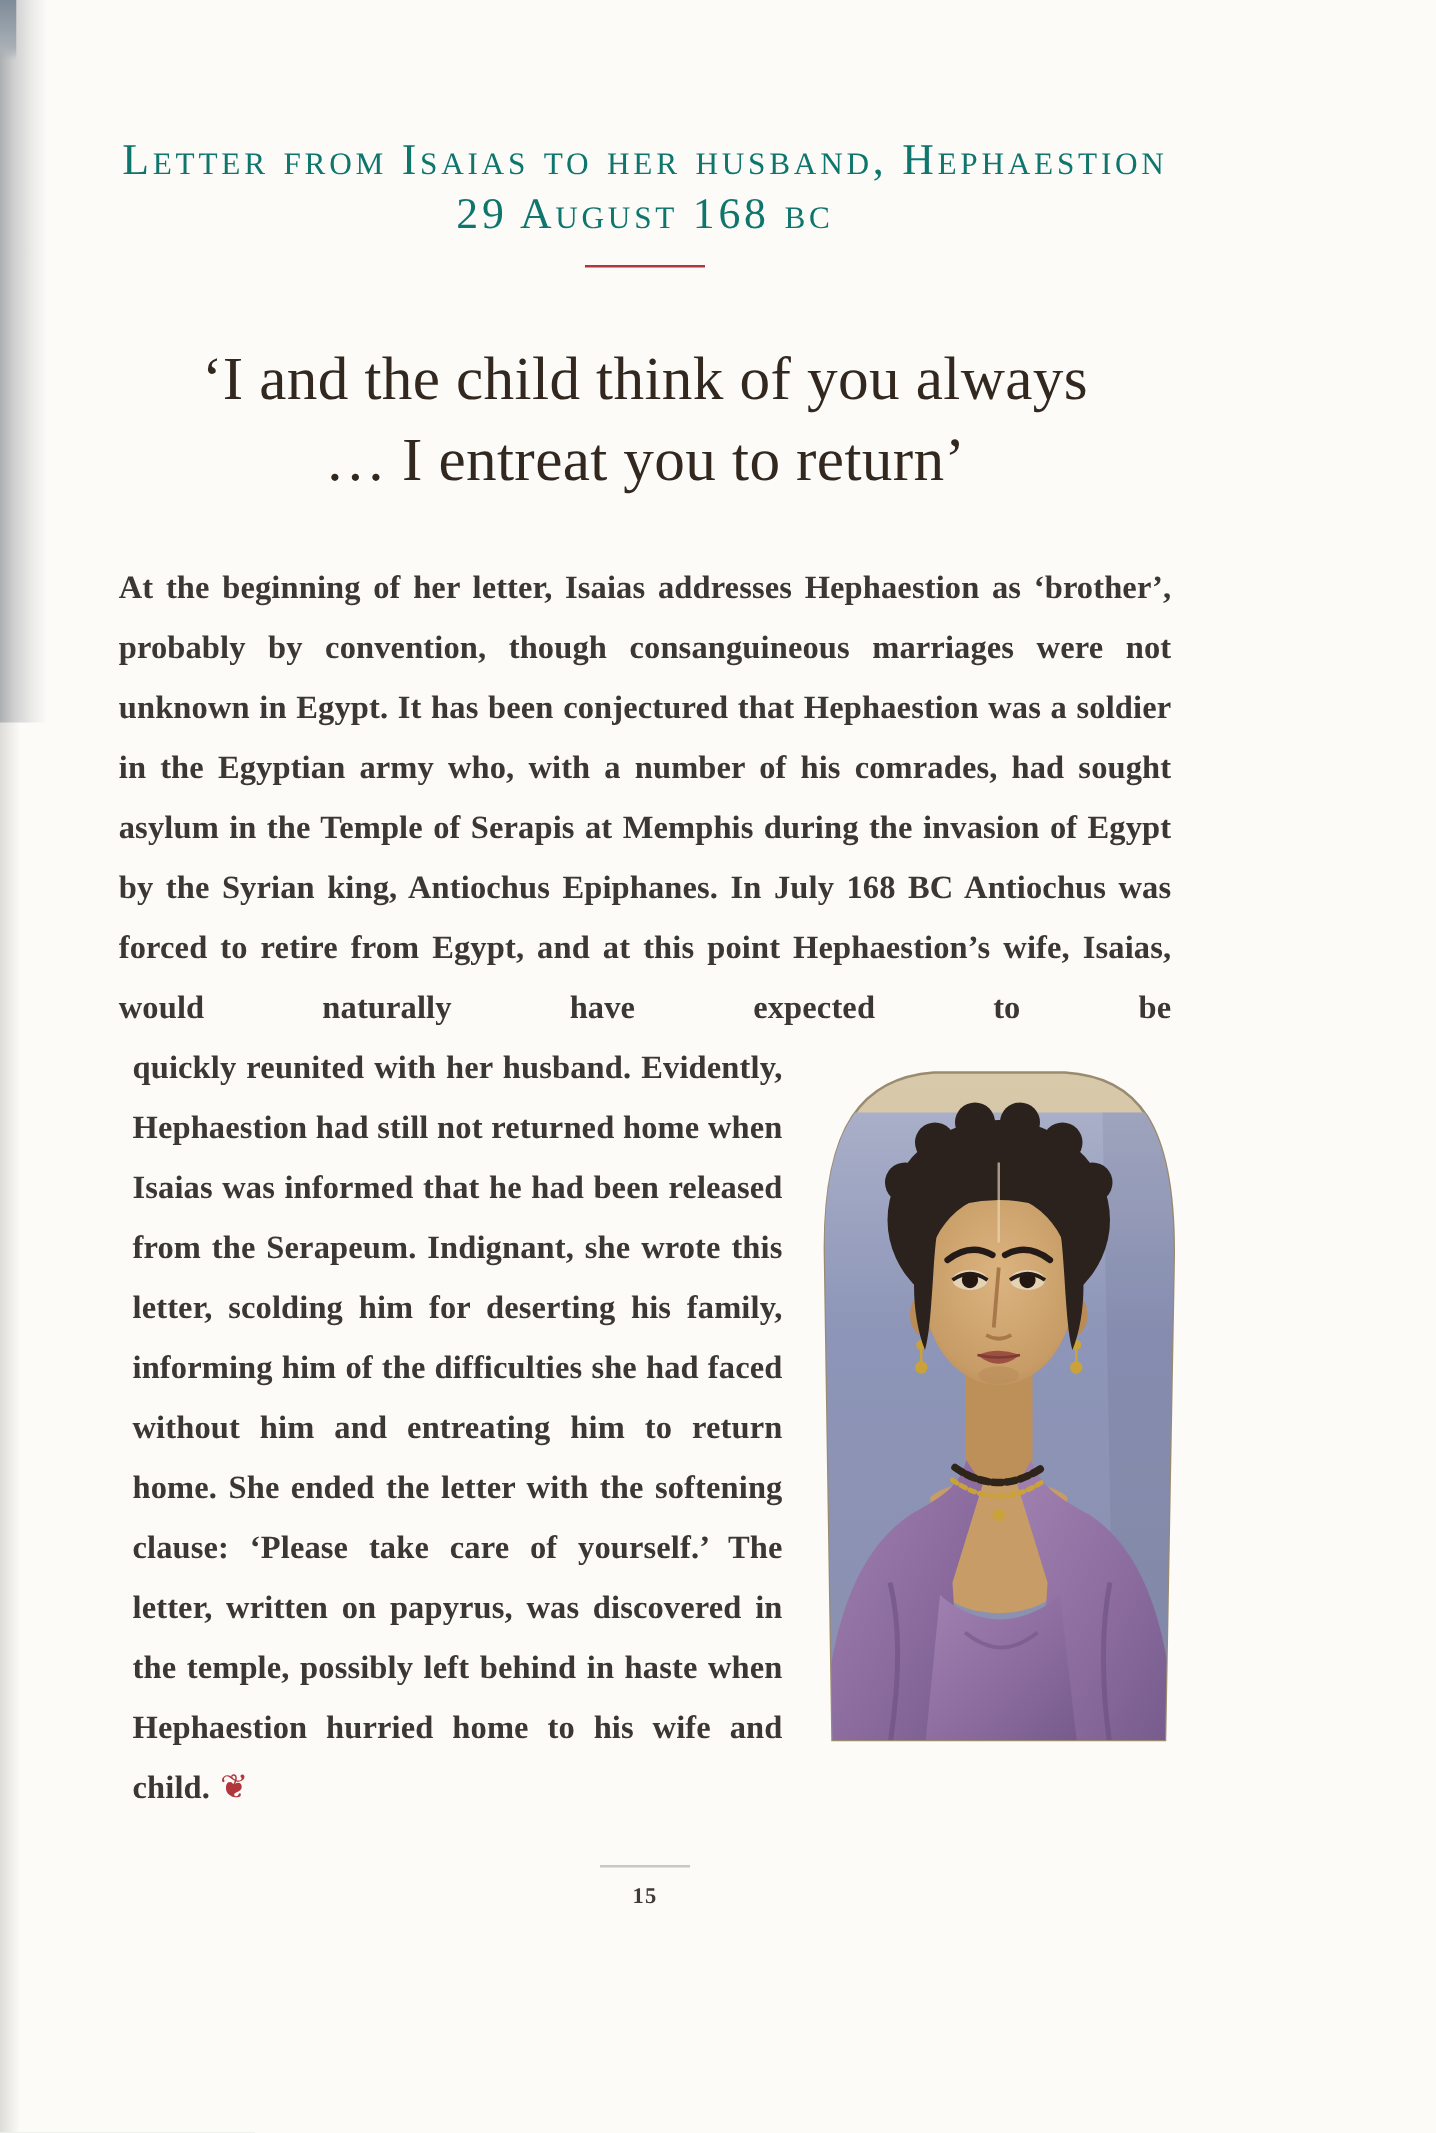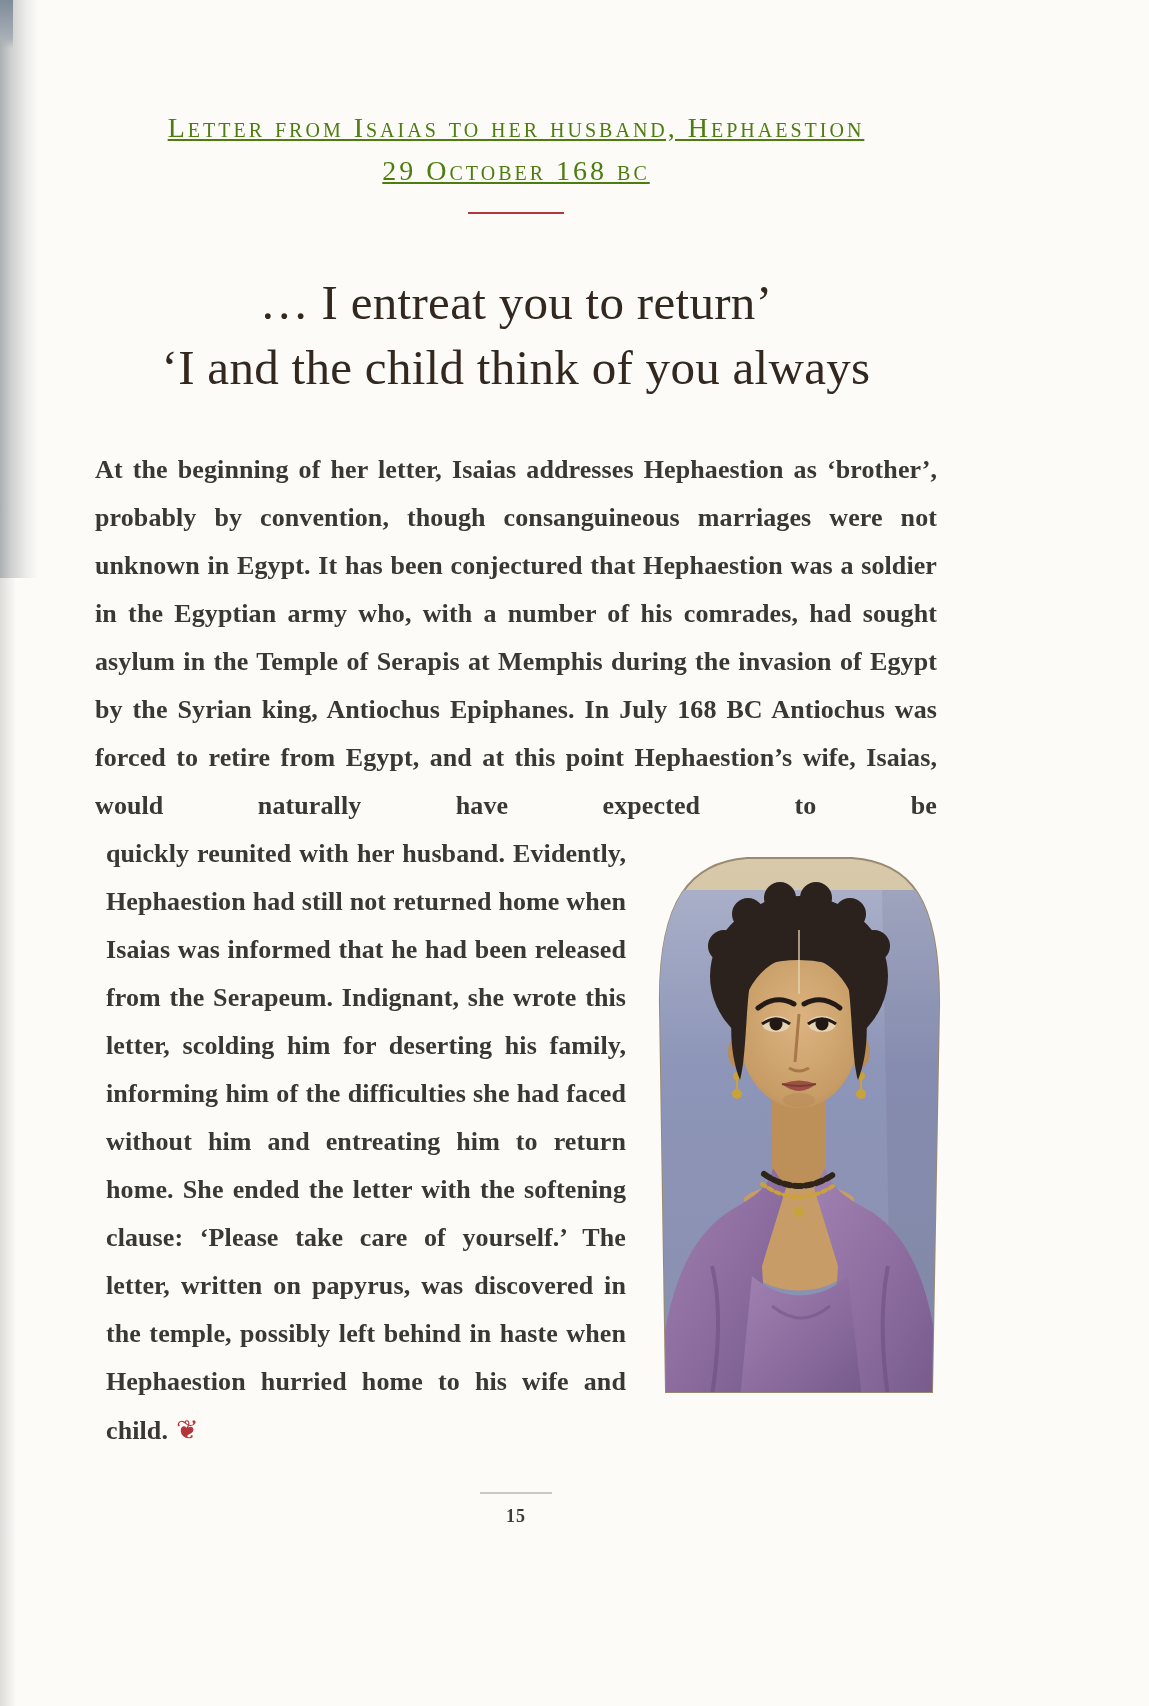--- a/index.html
+++ b/index.html
@@ -24,27 +24,26 @@
   }
   .edge-sliver {
     position: absolute; left: 0; top: 0; width: 13px; height: 48px;
     background: linear-gradient(to bottom, #7e8b99, #a9b0b6 80%, rgba(169,176,182,0));
   }
 
   .content { position: absolute; left: 95px; top: 0; width: 842px; }
 
   header { text-align: center; margin-top: 106px; }
   .kicker {
-    color: #4d7c0f;
+    color: #0f766e;
     font-variant: small-caps;
     letter-spacing: 3px;
-    font-size: 28px;
+    font-size: 35px;
     line-height: 43px;
     font-weight: 500;
-    text-decoration: underline;
   }
   .red-rule {
     width: 96px; height: 2px; background: #b2373c;
     margin: 20px auto 0 auto;
   }
 
   h1 {
     margin: 56px 0 0 0;
     font-size: 49px;
     line-height: 65px;
@@ -107,27 +106,27 @@
 <div class="page">
 
   <div class="edge-full"></div>
   <div class="edge-left"></div>
   <div class="edge-sliver"></div>
 
   <div class="content">
 
     <header>
       <div class="kicker">Letter from Isaias to her husband, Hephaestion</div>
-      <div class="kicker">29 October 168 bc</div>
+      <div class="kicker">29 August 168 bc</div>
       <div class="red-rule"></div>
     </header>
 
     <h1>
+      <span>‘I and the child think of you always</span>
       <span>… I entreat you to return’</span>
-      <span>‘I and the child think of you always</span>
     </h1>
 
     <div class="body-text part1">At the beginning of her letter, Isaias addresses Hephaestion as ‘brother’, probably by convention, though consanguineous marriages were not unknown in Egypt. It has been conjectured that Hephaestion was a soldier in the Egyptian army who, with a number of his comrades, had sought asylum in the Temple of Serapis at Memphis during the invasion of Egypt by the Syrian king, Antiochus Epiphanes. In July 168 BC Antiochus was forced to retire from Egypt, and at this point Hephaestion’s wife, Isaias, would naturally have expected to be</div>
 
     <div class="body-text part2">
       <figure class="portrait">
         <svg viewBox="0 0 295 562" width="295" height="562" xmlns="http://www.w3.org/2000/svg">
           <defs>
             <linearGradient id="wood" x1="0" y1="0" x2="0" y2="1">
               <stop offset="0" stop-color="#d8c9ab"></stop>

